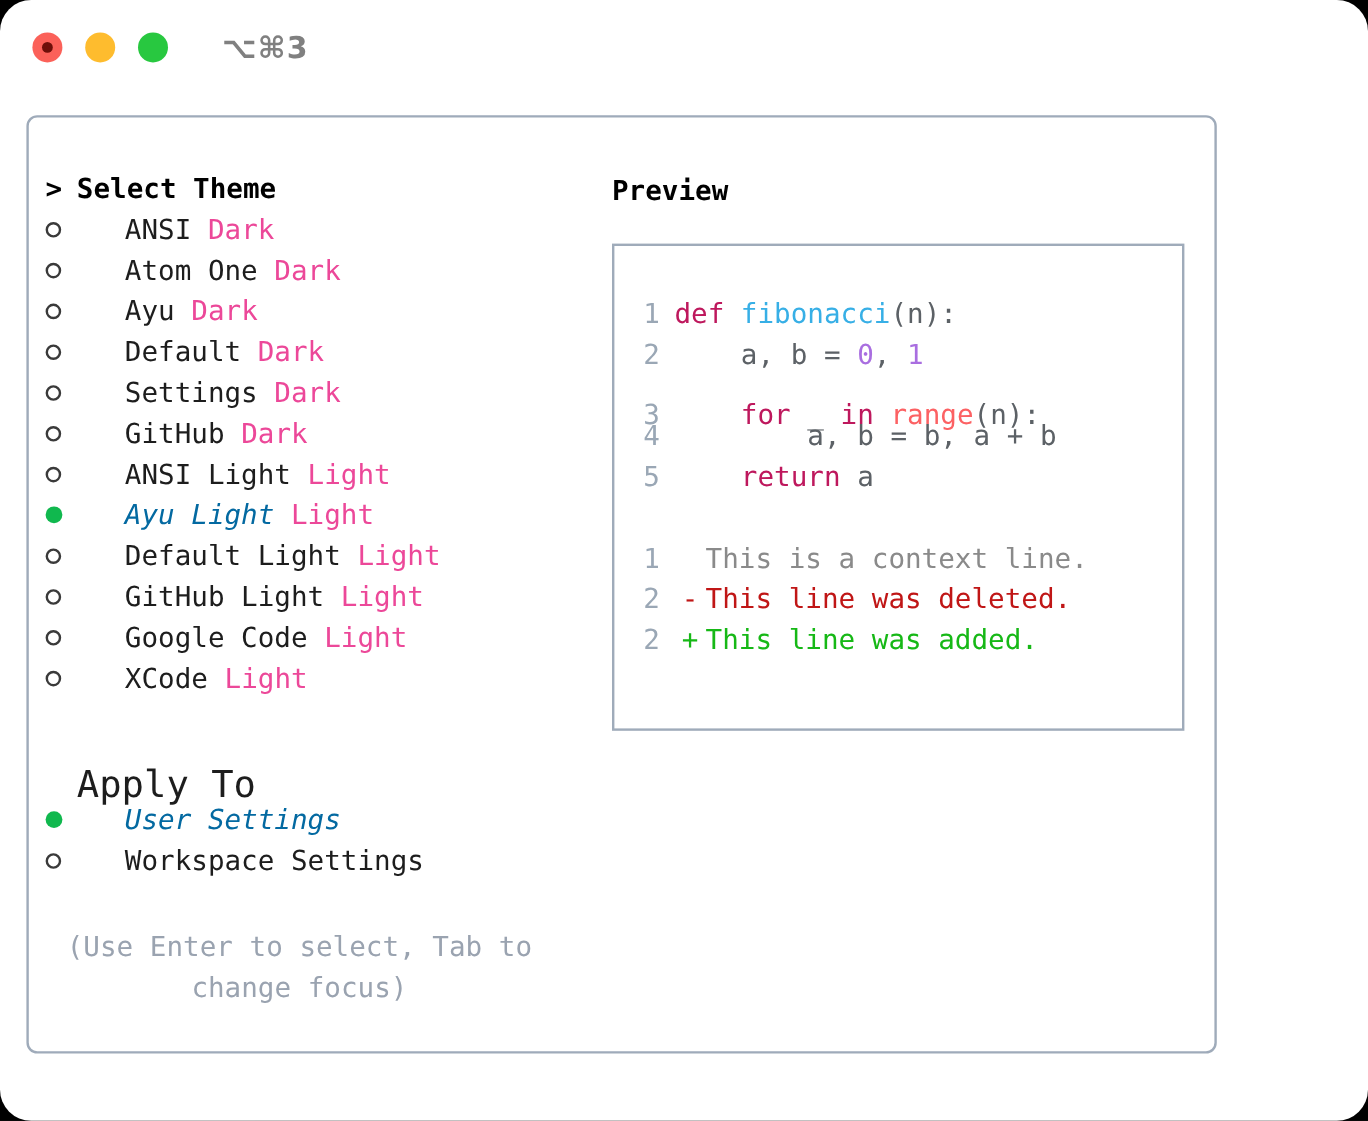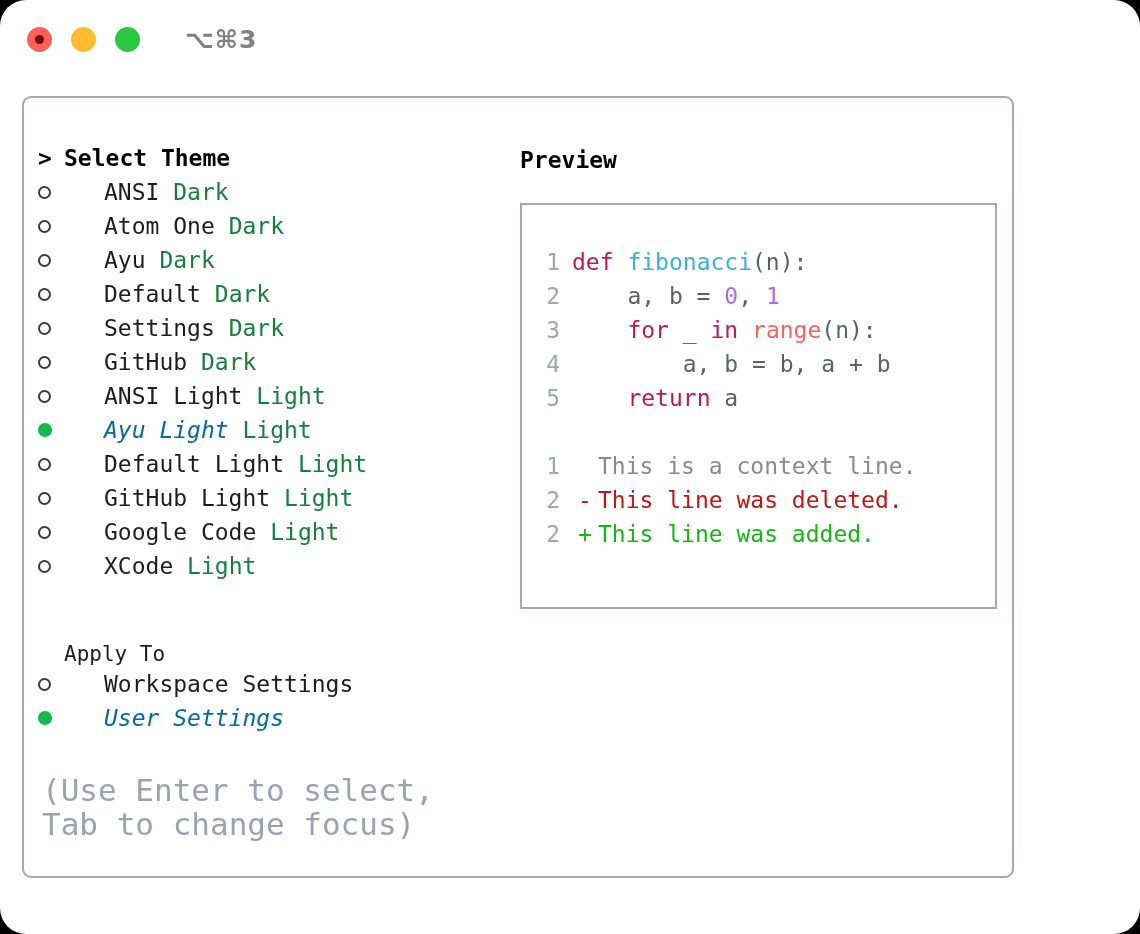--- a/index.html
+++ b/index.html
@@ -135,45 +135,46 @@
     display: inline-block;
     width: 14px;
     height: 14px;
     border-radius: 50%;
     background: #10b84e;
     position: relative;
     top: -1px;
   }
   .label       { color: #1d1d1d; margin-left: 40px; }
   .label.sel   { color: #0369a1; font-style: italic; }
-  .tag         { color: #15803d; }
+  .tag         { color: #ec4899; }
 
   .section-gap  { height: 50px; }
   .section-head {
     padding-left: 26px;
-    font-size: 21px;
+    font-size: 31px;
     color: #1d1d1d;
     height: 34px;
     line-height: 34px;
   }
 
   .hint {
     margin-top: 34px;
     padding-left: 4px;
     width: 415px;
-    font-size: 31px;
+    font-size: 23px;
     line-height: 34px;
     color: #9aa3b0;
     white-space: normal;
+    text-align: center;
   }
 
   
   .right-col {
     position: absolute;
-    left: 496px;
+    left: 486px;
     top: 47px;
     width: 500px;
   }
   .preview-title {
     font-size: 23px;
     font-weight: 700;
     color: #000000;
     height: 34px;
     line-height: 30px;
   }
@@ -200,21 +201,21 @@
     flex: none;
     text-align: right;
     color: #9aa7b5;
     margin-right: 12px;
   }
   .blank-line { height: 34px; }
 
   .tok-kw   { color: #be185d; }
   .tok-fn   { color: #37afe6; }
   .tok-num  { color: #a96ee0; }
-  .tok-bi   { color: #fc6163; }
+  .tok-bi   { color: #fc6163; margin-top: 16px; }
   .tok-pl   { color: #5c6166; }
 
   .diff-mark {
     display: inline-block;
     width: 26px;
     flex: none;
     text-align: center;
   }
   .diff-ctx { color: #8a8a8a; text-align: center; }
   .diff-del { color: #c01616; }
@@ -258,22 +259,22 @@
             <div class="row"><span class="bullet-wrap"><span class="bullet-empty"></span></span><span class="label">GitHub Light</span><span> </span><span class="tag">Light</span></div>
             <div class="row"><span class="bullet-wrap"><span class="bullet-empty"></span></span><span class="label">Google Code</span><span> </span><span class="tag">Light</span></div>
             <div class="row"><span class="bullet-wrap"><span class="bullet-empty"></span></span><span class="label">XCode</span><span> </span><span class="tag">Light</span></div>
           </div>
 
         <div class="section-gap"></div>
 
         <div class="section-head">Apply To</div>
 
         <div id="apply-list">
+            <div class="row"><span class="bullet-wrap"><span class="bullet-filled"></span></span><span class="label sel">User Settings</span></div>
             <div class="row"><span class="bullet-wrap"><span class="bullet-empty"></span></span><span class="label">Workspace Settings</span></div>
-            <div class="row"><span class="bullet-wrap"><span class="bullet-filled"></span></span><span class="label sel">User Settings</span></div>
           </div>
 
         <div class="hint">(Use Enter to select, Tab to change focus)</div>
       </div>
 
       <div class="right-col">
         <div class="preview-title">Preview</div>
 
         <div class="preview-box">
           <div id="code-block">

